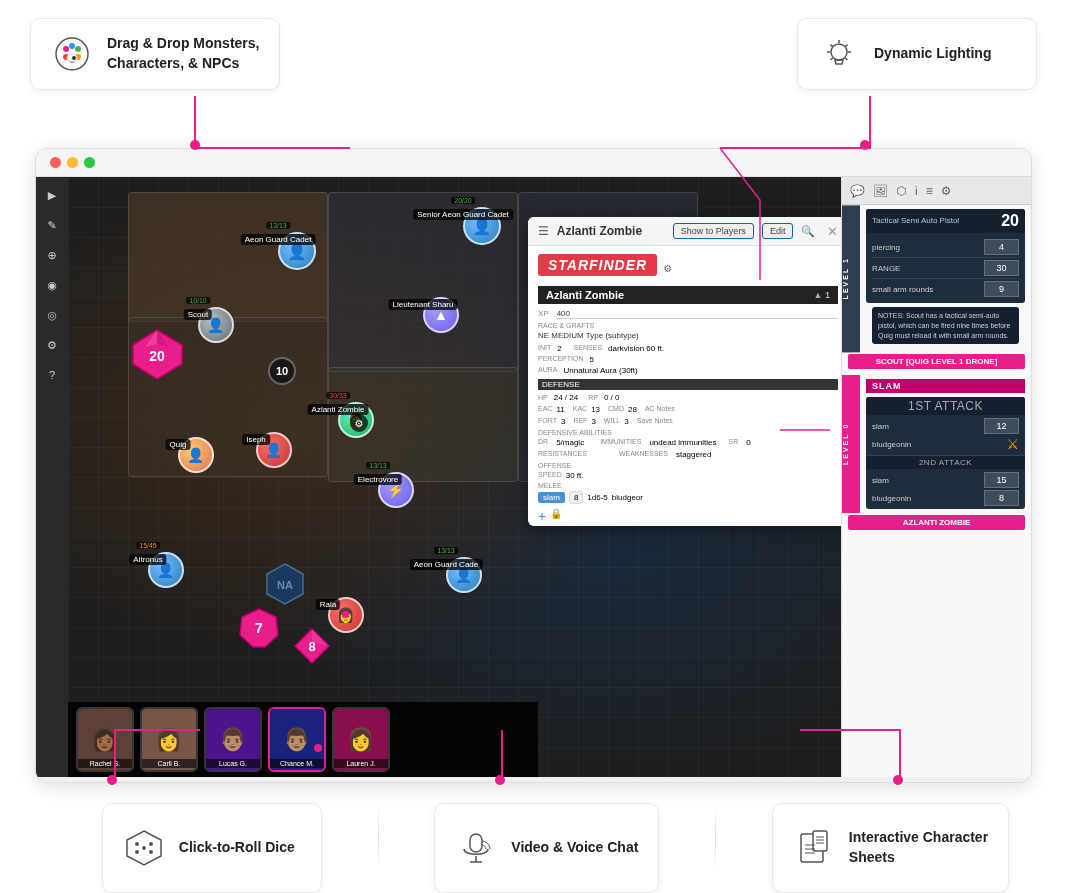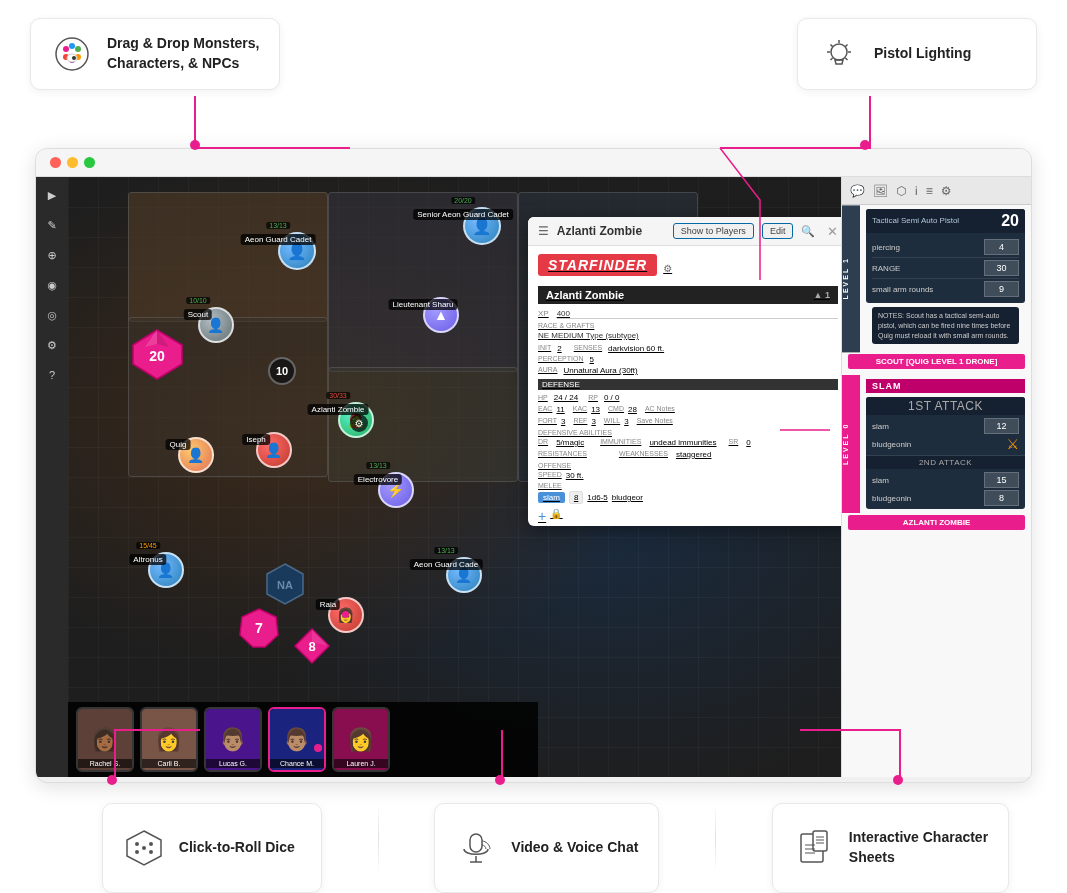--- a/index.html
+++ b/index.html
@@ -312,21 +312,20 @@
       color: #999;
       cursor: pointer;
       font-size: 13px;
       margin-left: 4px;
     }
 
     .sheet-content {
       padding: 8px 10px;
       max-height: 280px;
       overflow-y: auto;
-      text-decoration: underline;
     }
 
     .starfinder-logo {
       background: #e63946;
       color: #fff;
       font-size: 14px;
       font-weight: 900;
       padding: 3px 10px;
       border-radius: 3px;
       letter-spacing: 1px;
@@ -564,21 +563,21 @@
         <path d="M14 24 L22 24 L21 28 L15 28 Z" stroke="#555" stroke-width="1.5" fill="none"></path>
         <line x1="18" y1="4" x2="18" y2="7" stroke="#555" stroke-width="1.5"></line>
         <line x1="6" y1="16" x2="9" y2="16" stroke="#555" stroke-width="1.5"></line>
         <line x1="27" y1="16" x2="30" y2="16" stroke="#555" stroke-width="1.5"></line>
         <line x1="9.5" y1="8.5" x2="11.6" y2="10.6" stroke="#555" stroke-width="1.5"></line>
         <line x1="24.4" y1="10.6" x2="26.5" y2="8.5" stroke="#555" stroke-width="1.5"></line>
         <line x1="9.5" y1="24" x2="11.6" y2="22" stroke="#555" stroke-width="1.5"></line>
         <line x1="24.4" y1="22" x2="26.5" y2="24" stroke="#555" stroke-width="1.5"></line>
       </svg>
     </div>
-    <div class="feature-text">Pistol Lighting</div>
+    <div class="feature-text">Dynamic Lighting</div>
   </div>
 </div>
 
 <svg class="connector-svg" xmlns="http://www.w3.org/2000/svg">
 
   <path d="M 195 96 L 195 148 L 350 148" stroke="#e91e8c" stroke-width="2" fill="none"></path>
 
   <path d="M 870 96 L 870 148 L 720 148" stroke="#e91e8c" stroke-width="2" fill="none"></path>
 
   <path d="M 115 783 L 115 730 L 200 730" stroke="#e91e8c" stroke-width="2" fill="none"></path>

